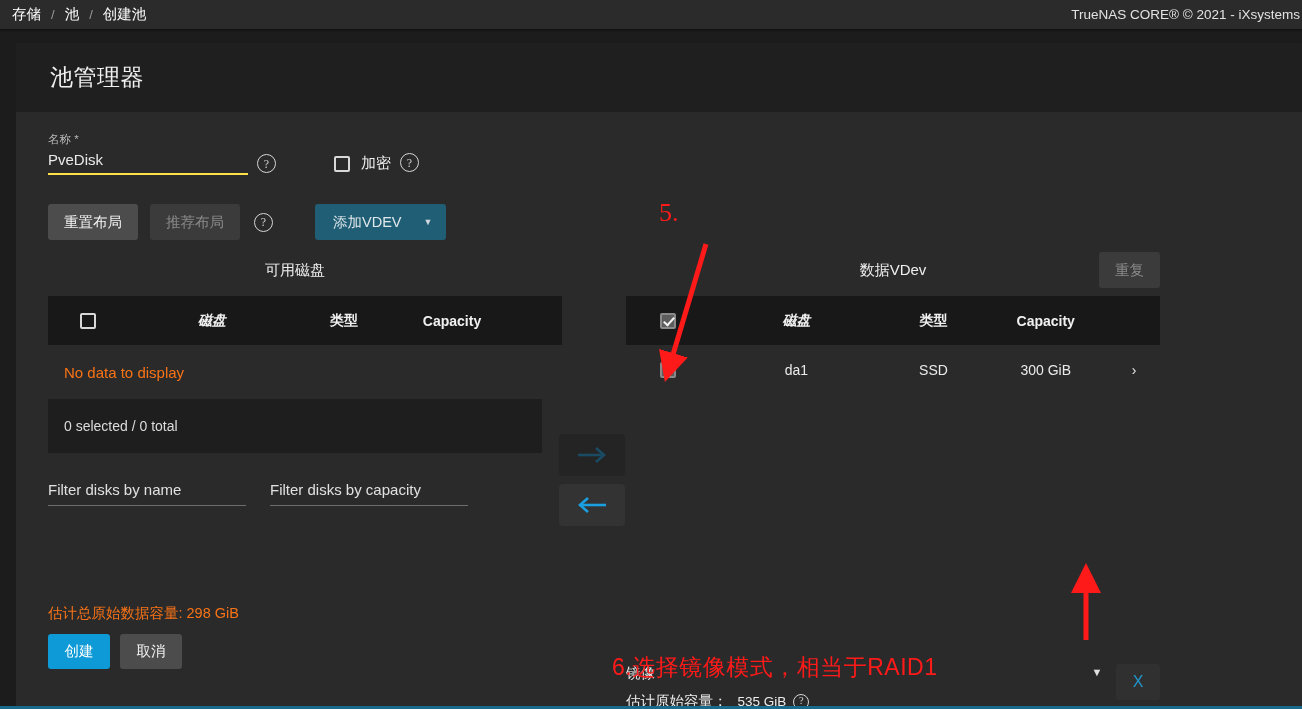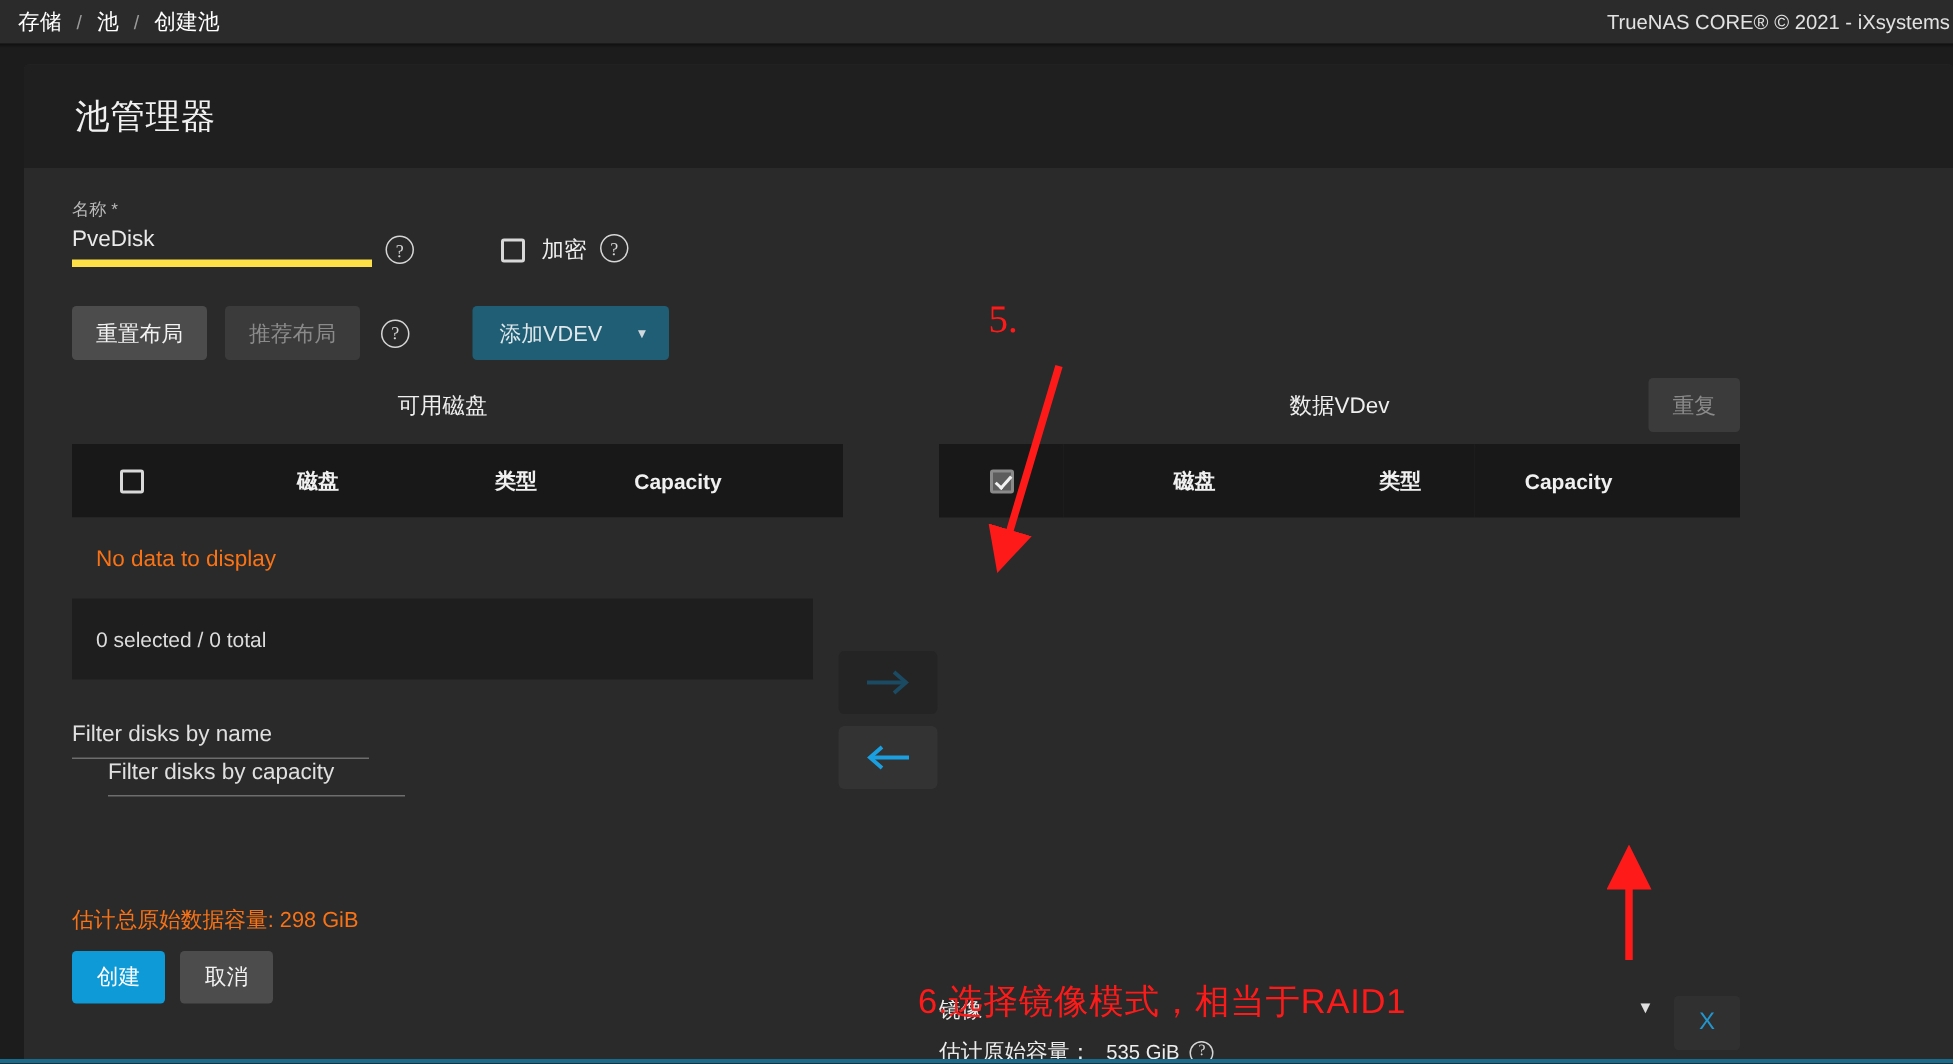--- a/index.html
+++ b/index.html
@@ -41,21 +41,21 @@
   .card-title { font-size: 23px; font-weight: 400; color: #f1f1f1; letter-spacing: .5px; }
 
   .card-body { position: relative; height: 594px; background: #2a2a2a; }
 
   
   .name-row { position: absolute; left: 32px; top: 20px; display: flex; align-items: flex-end; }
   .field { position: relative; width: 200px; }
   .field-label { font-size: 11.5px; color: #b9b9b9; margin-bottom: 4px; }
   .field-input {
     width: 200px; background: transparent; border: none;
-    border-bottom: 5px solid #fde047; color: #eaeaea;
+    border-bottom: 2px solid #fde047; color: #eaeaea;
     font-size: 15px; font-family: inherit; padding: 0 0 5px 0; outline: none;
   }
   .help-icon {
     display: inline-flex; align-items: center; justify-content: center;
     width: 19px; height: 19px; border: 1.6px solid #d6d6d6; border-radius: 50%;
     font-size: 12px; color: #d6d6d6; line-height: 1; margin-left: 9px;
     margin-bottom: 2px; cursor: pointer; font-family: "Liberation Serif", serif;
   }
   .help-icon.sm { width: 16px; height: 16px; font-size: 10.5px; border-width: 1.4px; }
   .encrypt-wrap { display: flex; align-items: center; margin-left: 58px; margin-bottom: 1px; }
@@ -112,38 +112,38 @@
     border-right: 1px solid #3a3a3a; border-bottom: 1px solid #3a3a3a;
     text-align: center; vertical-align: middle;
   }
   .dt th:last-child { border-right: none; }
   .dt tbody tr { background: #2a2a2a; }
   .dt td {
     height: 50px; font-size: 14px; color: #eaeaea; text-align: center;
     vertical-align: middle; border-bottom: 1px solid #3a3a3a;
   }
   .col-cb   { width: 80px; }
-  .col-disk { width: 168px; }
+  .col-disk { width: 168px; font-style: italic; }
   .col-type { width: 96px; }
   .col-cap  { width: 120px; }
   .col-chev { width: 50px; }
   .empty-row td {
     text-align: left; padding-left: 16px; color: #f97316; font-size: 15px; height: 54px;
   }
   .tbl-footer {
     background: #1e1e1e; height: 54px; display: flex; align-items: center;
     padding-left: 16px; font-size: 14px; color: #dcdcdc;
   }
   .chev { color: #cfcfcf; font-size: 14px; }
 
   
   .cb-cell { display: flex; align-items: center; justify-content: center; }
 
   
-  .filters { display: flex; margin-top: 28px; flex-direction: column; }
+  .filters { display: flex; margin-top: 28px; }
   .filter-input {
     width: 198px; background: transparent; border: none; border-bottom: 1px solid #6d6d6d;
     color: #e6e6e6; font-size: 15px; font-family: inherit; padding: 0 0 7px 0; outline: none;
   }
   .filter-input::placeholder { color: #e0e0e0; opacity: 1; }
   .filters .f2 { margin-left: 24px; }
 
   
   .cap-total { position: absolute; left: 32px; top: 492px; font-size: 14.5px; color: #f97316; }
   .actions { position: absolute; left: 32px; top: 522px; display: flex; }
@@ -305,20 +305,31 @@
                     <div class="cbox checked"></div>
                   </div>
               </th>
               <th class="col-disk">磁盘</th>
               <th class="col-type">类型</th>
               <th class="col-cap">Capacity</th>
               <th class="col-chev"></th>
             </tr>
           </thead>
           <tbody>
+            <tr>
+              <td>
+                <div class="cb-cell">
+                    <div class="cbox checked"></div>
+                  </div>
+              </td>
+              <td>da1</td>
+              <td>SSD</td>
+              <td>300 GiB</td>
+              <td class="chev">›</td>
+            </tr>
           </tbody>
         </table>
 
         <div class="mirror-zone">
           <div class="mirror-line">
             <div class="mirror-left">
               <div class="mirror-value">镜像</div>
               <div class="mirror-cap">
                 <span>估计原始容量：</span>
                 <span class="amount">535 GiB</span>

